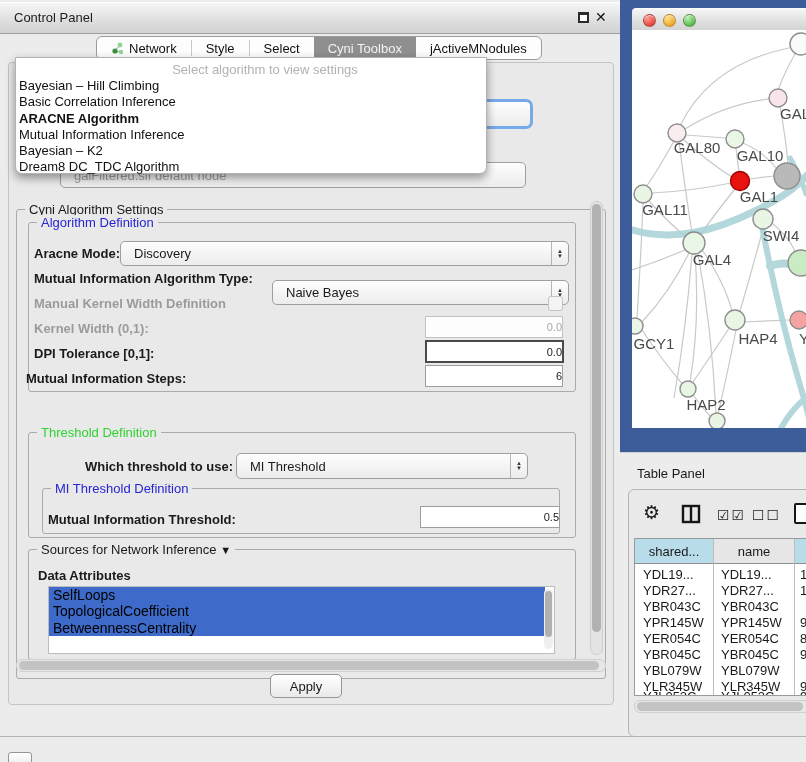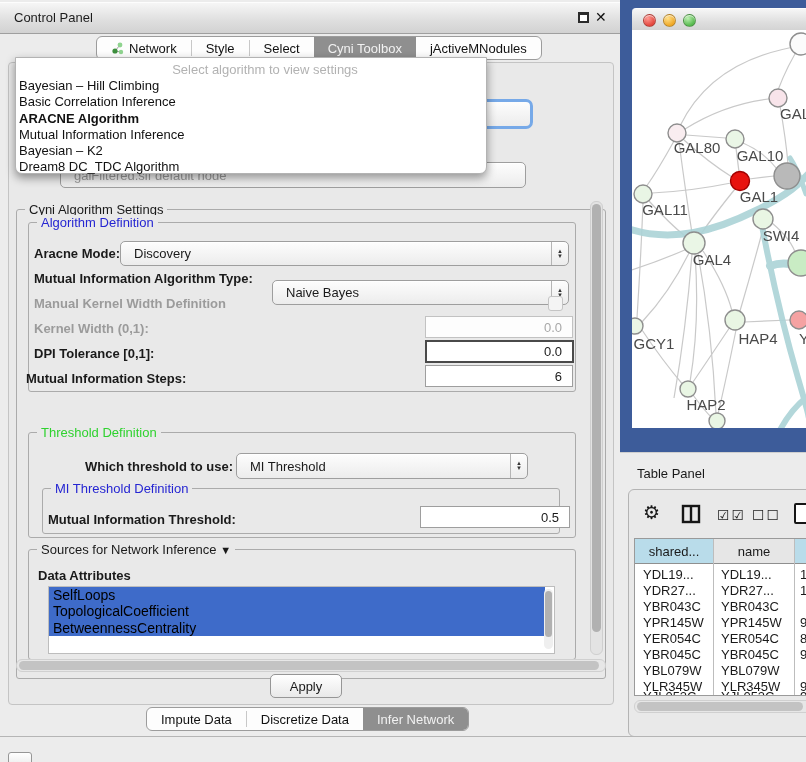--- a/index.html
+++ b/index.html
@@ -23,22 +23,22 @@
   .flabel{position:absolute;font-size:13px;font-weight:bold;white-space:nowrap;}
   .flabel.dis{color:#9b9b9b;}
   .combo{position:absolute;background:linear-gradient(#fdfdfd,#ececec);
        border:1px solid #9e9e9e;border-radius:5px;display:flex;align-items:center;
        font-size:13px;box-shadow:inset 0 1px 0 #fff;}
   .combo .val{padding-left:13px;flex:1;}
   .stepper{width:16px;align-self:stretch;border-left:1px solid #b5b5b5;
        display:flex;flex-direction:column;align-items:center;justify-content:center;
        font-size:6px;line-height:5px;color:#333;}
   .tfield{position:absolute;background:#fff;border:1px solid #9e9e9e;
-       font-size:13px;display:flex;align-items:center;justify-content:flex-end;
-       padding-right:10px;}
+       font-size:11px;display:flex;align-items:center;justify-content:flex-end;
+       padding-right:0;}
   .tfield.dis{color:#a8a8a8;border-color:#c2c2c2;background:#fdfdfd;}
   .tfield.dark{border:2px solid #4a4a4a;}
   .ddrop{position:absolute;background:#fff;border:1px solid #b3b3b3;
        border-radius:0 0 7px 7px;box-shadow:0 4px 10px rgba(0,0,0,.4);z-index:40;}
   .dditem{font-size:13px;line-height:16.3px;padding-left:3px;white-space:nowrap;color:#111;}
   .dditem.bold{font-weight:bold;}
   .ddplaceholder{font-size:13px;color:#b2b2b2;text-align:center;line-height:17px;}
   .sbar-v{position:absolute;background:#e3e3e3;border:1px solid #cfcfcf;border-radius:6px;}
   .sbar-v .thumb{position:absolute;left:1px;right:1px;background:#b1b1b1;border-radius:5px;}
   .sbar-h{position:absolute;background:#e7e7e7;border:1px solid #d0d0d0;border-radius:6px;}
@@ -200,32 +200,20 @@
   </div>
 
   <div class="sbar-h" style="left:16px;top:659px;width:588px;height:11px;">
     <div class="thumb" style="left:2px;width:580px;"></div>
   </div>
 
   <div class="btn" style="left:270px;top:674px;width:70px;height:22px;">
     <span>Apply</span>
   </div>
 
-  <div class="abs tabbar" style="left:146px;top:707px;height:22px;">
-    <div class="tabseg">
-        <span>Impute Data</span>
-      </div>
-    <div class="tabsep"></div>
-    <div class="tabseg">
-        <span>Discretize Data</span>
-      </div>
-    <div class="tabseg sel">
-        <span>Infer Network</span>
-      </div>
-  </div>
 </div>
 
 <div class="abs" style="left:620px;top:0;width:186px;height:452px;background:#3d5c9a;"></div>
 
 <div class="abs" style="left:632px;top:8px;width:174px;height:420px;">
   <div class="abs panel-titlebar" style="left:0;top:0;width:174px;height:22px;border-radius:4px 0 0 0;">
     <span class="trafficlight" style="left:11px;top:5px;background:radial-gradient(circle at 35% 30%,#ff9a93,#e4463d 70%);"></span>
     <span class="trafficlight" style="left:31px;top:5px;background:radial-gradient(circle at 35% 30%,#ffe08a,#f0a826 70%);"></span>
     <span class="trafficlight" style="left:51px;top:5px;background:radial-gradient(circle at 35% 30%,#bdf0b2,#57ba4e 70%);"></span>
   </div>

